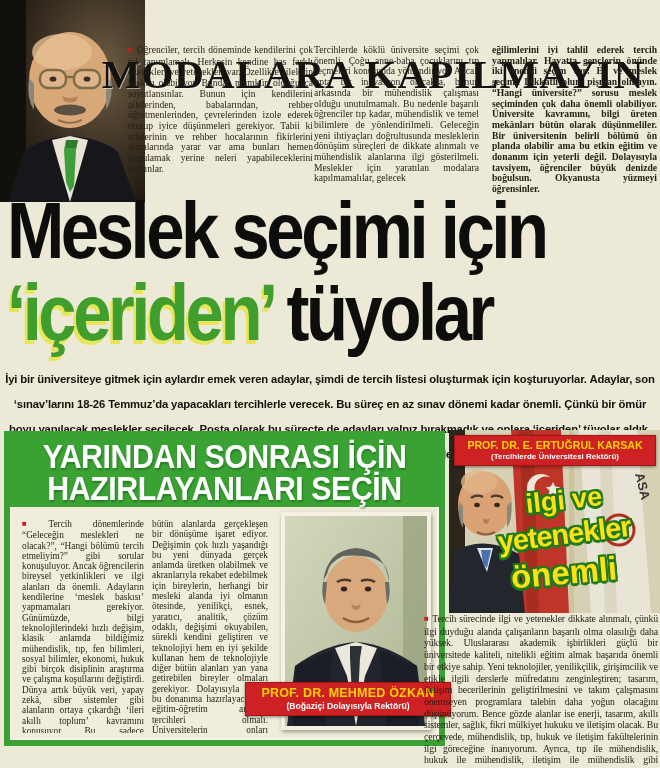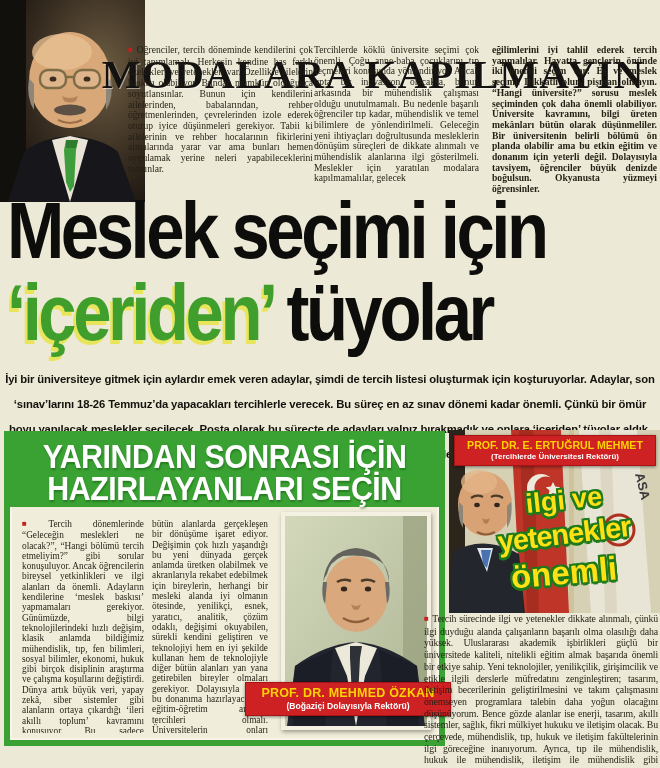--- a/index.html
+++ b/index.html
@@ -204,21 +204,21 @@
       <path d="M22,68 Q28,64 34,67" stroke="#4a3b2a" stroke-width="2.2" fill="none"></path>
       <path d="M42,67 Q48,64 54,68" stroke="#4a3b2a" stroke-width="2.2" fill="none"></path>
       <ellipse cx="28" cy="75" rx="2.8" ry="2.2" fill="#33261c"></ellipse>
       <ellipse cx="48" cy="75" rx="2.8" ry="2.2" fill="#33261c"></ellipse>
       <path d="M33,88 Q37,91 41,88 L39,93 Q37,94.5 35,93 Z" fill="#b07c52"></path>
       <path d="M28,102 Q37,107 46,102" stroke="#8d5f3c" stroke-width="2.2" fill="none"></path>
     </svg>
   </div>
 
   <div class="red-label label-karsak" data-name="karsak-caption-label">
-    <span class="name" data-name="karsak-name">PROF. DR. E. ERTUĞRUL MEHMET</span>
+    <span class="name" data-name="karsak-name">PROF. DR. E. ERTUĞRUL KARSAK</span>
     <span class="title" data-name="karsak-title">(Tercihlerde Üniversitesi Rektörü)</span>
   </div>
 
   <div class="overlay" data-name="karsak-overlay-headline">
     <div class="ov1" data-name="overlay-line1">ilgi ve</div>
     <div class="ov2" data-name="overlay-line2">yetenekler</div>
     <div class="ov3" data-name="overlay-line3">önemli</div>
   </div>
 
   <div class="karsak-body" data-name="karsak-article-text"><span class="bullet" data-name="red-square-bullet-icon">■</span><span data-name="karsak-body-text">Tercih sürecinde ilgi ve yetenekler dikkate alınmalı, çünkü ilgi duyduğu alanda çalışanların başarılı olma olasılığı daha yüksek. Uluslararası akademik işbirlikleri güçlü bir üniversitede kaliteli, nitelikli eğitim almak başarıda önemli bir etkiye sahip. Yeni teknolojiler, yenilikçilik, girişimcilik ve etikle ilgili derslerle müfredatını zenginleştiren; tasarım, iletişim becerilerinin geliştirilmesini ve takım çalışmasını önemseyen programlara talebin daha yoğun olacağını düşünüyorum. Bence gözde alanlar ise enerji, tasarım, akıllı sistemler, sağlık, fikri mülkiyet hukuku ve iletişim olacak. Bu çerçevede, mühendislik, tıp, hukuk ve iletişim fakültelerinin ilgi göreceğine inanıyorum. Ayrıca, tıp ile mühendislik, hukuk ile mühendislik, iletişim ile mühendislik gibi disiplinler arasındaki etkileşimin zamanla artacağı görüşündeyim.</span></div>

